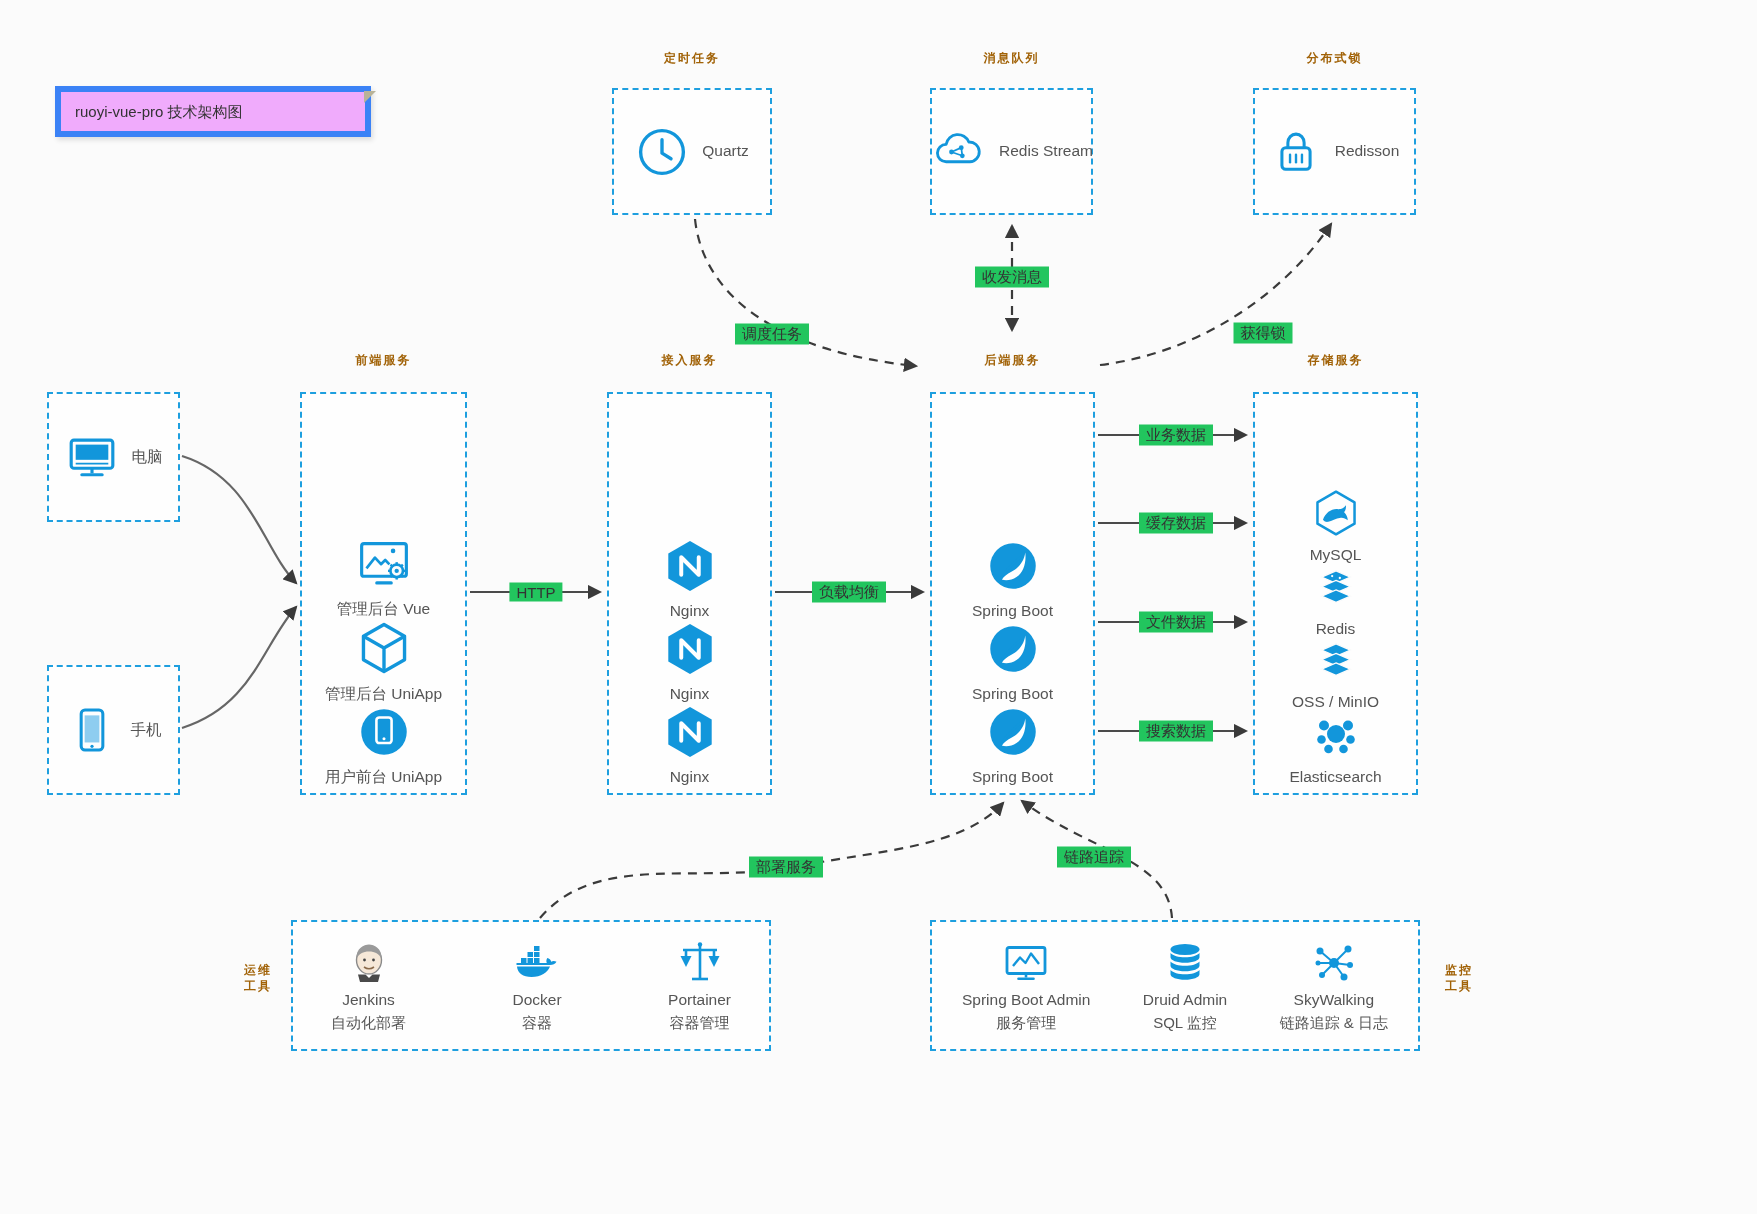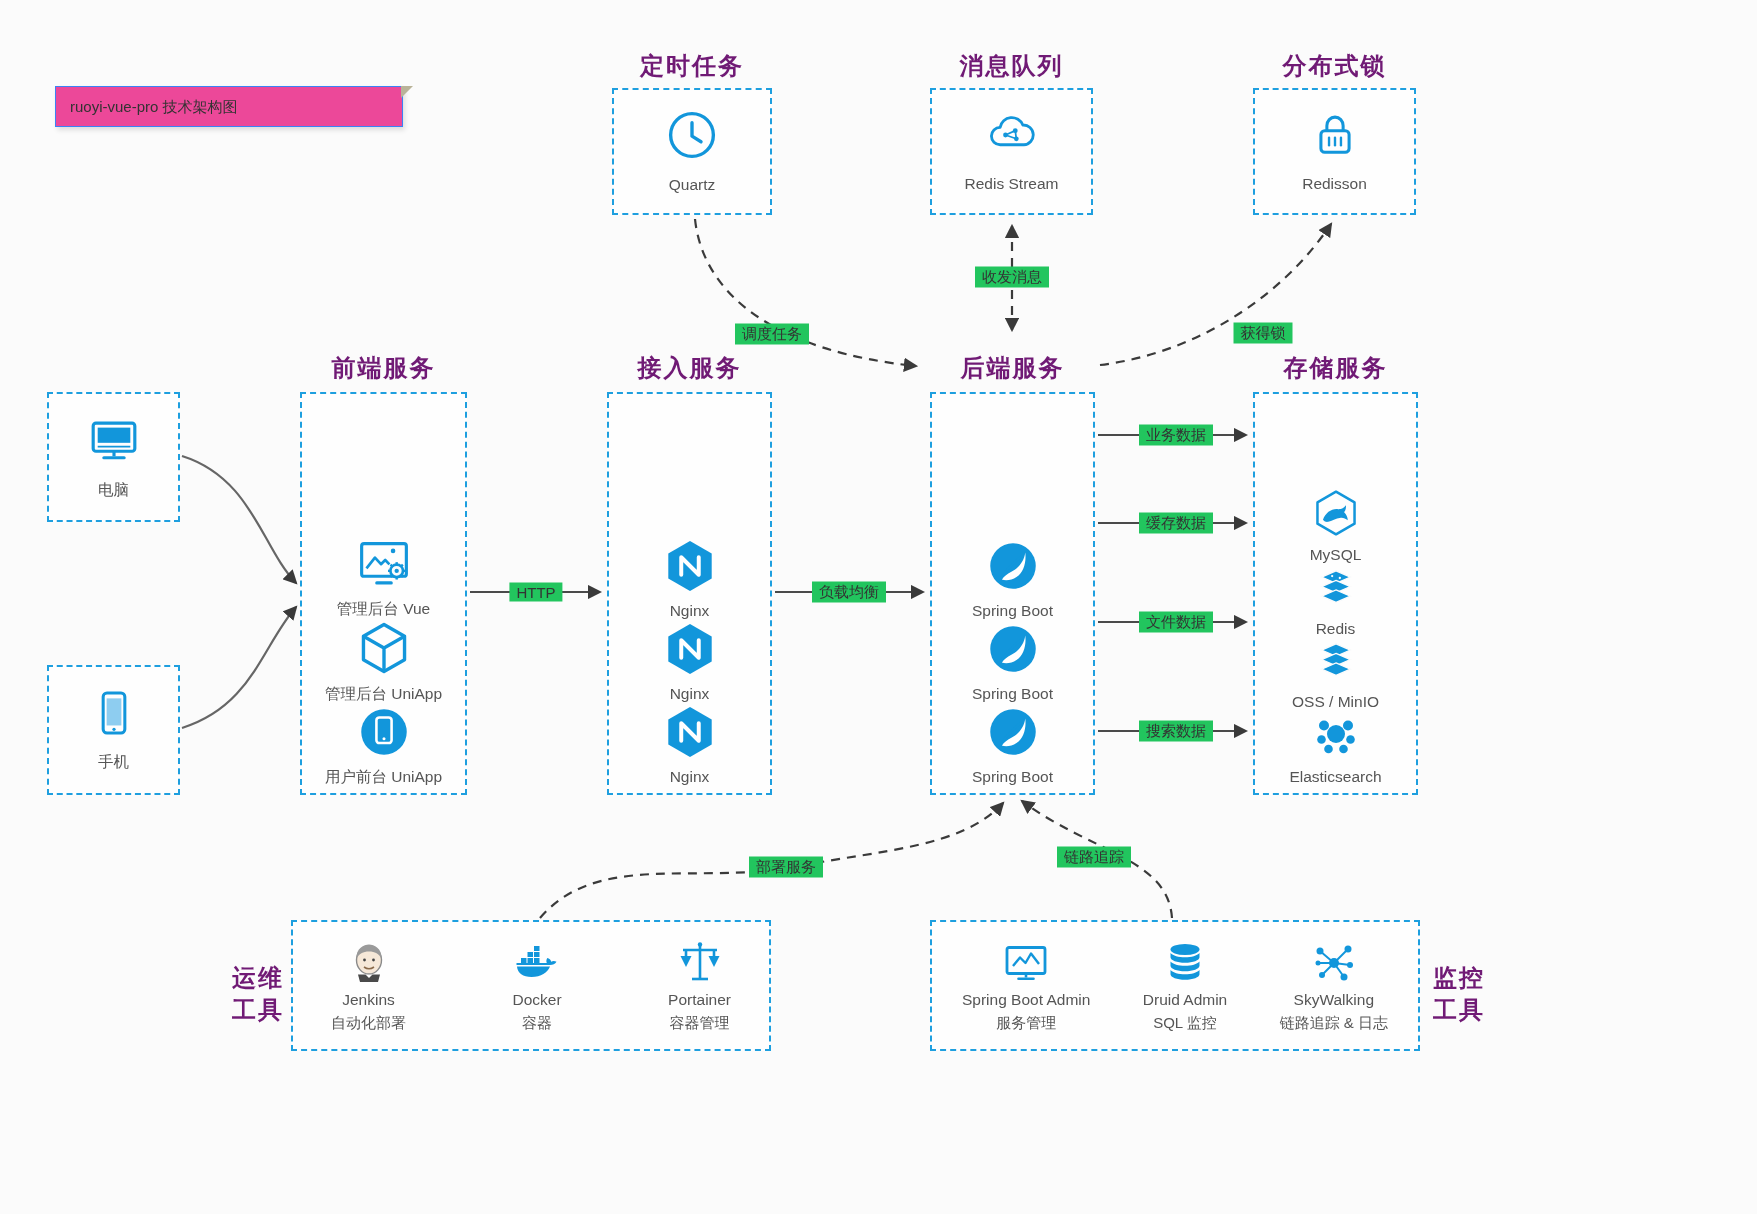--- a/index.html
+++ b/index.html
@@ -2,37 +2,37 @@
 <html><head>
 <meta charset="utf-8">
 <style>
   * { margin:0; padding:0; box-sizing:border-box; }
   html,body { background:#fbfbfb; font-family:"Liberation Sans","DejaVu Sans",sans-serif; }
   #canvas { position:relative; width:1757px; height:1214px; background:#fbfbfb; overflow:hidden; }
 
   #edges-layer { position:absolute; left:0; top:0; z-index:1; }
 
   .dashed-box { position:absolute; border:2px dashed #1e9fdf; background:rgba(255,255,255,.65); z-index:2; }
-  .top-box { display:flex; flex-direction:column; align-items:center; justify-content:center; gap:13px; }
+  .top-box { display:flex; align-items:center; justify-content:center; gap:13px; }
   .col-box { display:flex; flex-direction:column; align-items:center; justify-content:flex-end; padding:6px 0; }
   .row-box { display:flex; flex-direction:row; align-items:center; justify-content:space-between; padding:0 38px; }
 
-  .group-title { position:absolute; color:#701a75; font-weight:bold; font-size:24px; text-align:center; letter-spacing:2px; z-index:3; }
+  .group-title { position:absolute; color:#a16207; font-weight:bold; font-size:12px; text-align:center; letter-spacing:2px; z-index:3; }
   .side-title { line-height:1.35; }
 
   .item { display:flex; flex-direction:column; align-items:center; gap:7px; }
   .row-box .item { gap:3px; }
   .item-label { color:#555; font-size:15.5px; white-space:nowrap; line-height:1.3; }
   .item-sublabel { color:#555; font-size:15px; white-space:nowrap; line-height:1.3; }
   .icon { display:block; line-height:0; }
 
   .edge-label { position:absolute; transform:translate(-50%,-50%); background:#22c55e; padding:1px 7px;
                 color:#333; font-size:15px; white-space:nowrap; z-index:4; }
 
-  .note { position:absolute; left:55px; top:86px; width:348px; background:#ec4899; border:1px solid #3b82f6;
+  .note { position:absolute; left:55px; top:86px; width:316px; background:#f0abfc; border:6px solid #3b82f6;
           padding:8px 14px; font-size:15px; color:#333; line-height:1.55; z-index:3;
           box-shadow:2px 3px 5px rgba(0,0,0,.12); }
   .note::before { content:""; position:absolute; top:-1px; right:-11px;
           border-left:12px solid #b9b398; border-bottom:12px solid transparent; }
 </style>
 </head>
 <body>
 
 <svg width="0" height="0" style="position:absolute" aria-hidden="true">
   <defs>

